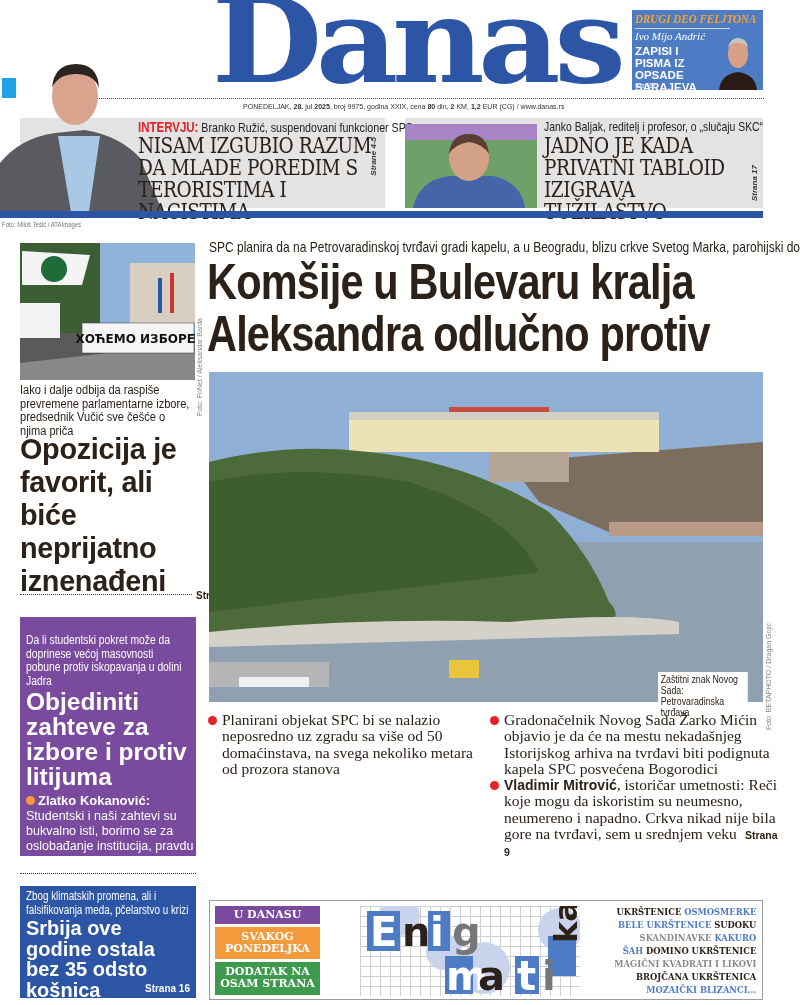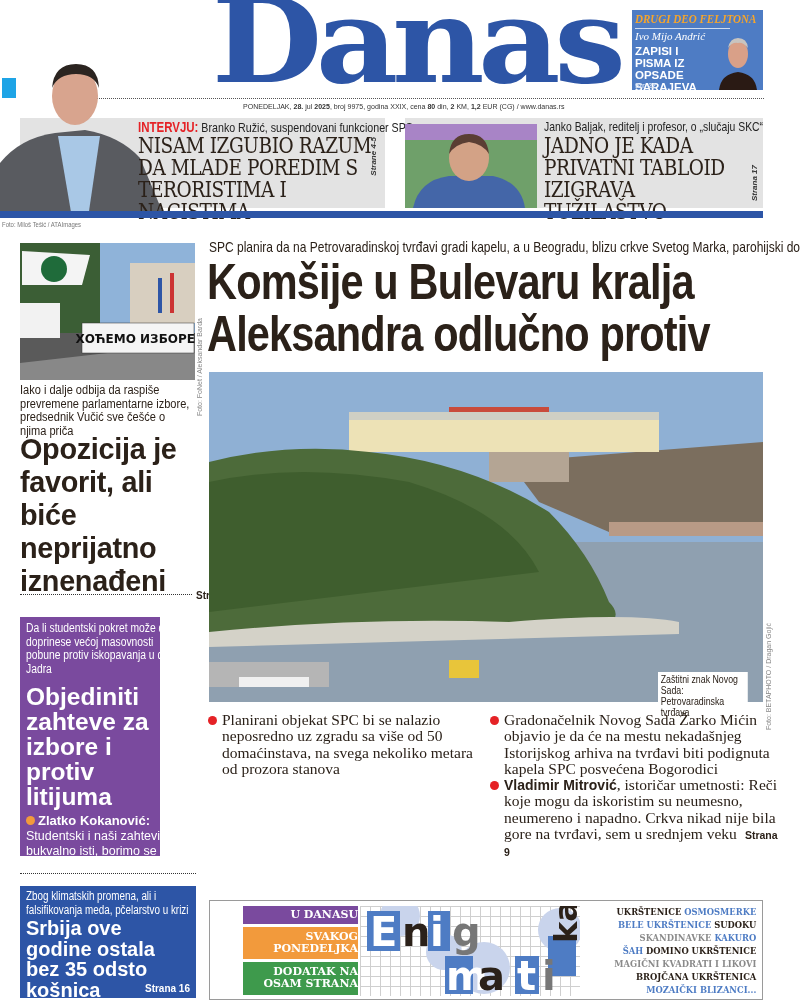--- a/index.html
+++ b/index.html
@@ -49,23 +49,23 @@
 
   
   .protest { position: absolute; left: 20px; top: 243px; width: 175px; height: 137px; overflow: hidden; }
   .credit2 { position: absolute; left: 196px; top: 318px; font-size: 7px; color: #888; writing-mode: vertical-rl; transform: rotate(180deg); white-space: nowrap; }
 
   .s1-kicker { position: absolute; left: 20px; top: 384px; width: 185px; font-size: 12px; line-height: 13.5px; color: #2b2119; transform: scaleX(0.92); transform-origin: left top; }
   .s1-head { position: absolute; left: 20px; top: 432px; width: 200px; font-weight: bold; font-size: 30px; line-height: 33px; color: #2b2119; letter-spacing: -0.3px; transform: scaleX(0.96); transform-origin: left top; }
   .s1-foot { position: absolute; left: 20px; top: 594px; width: 176px; border-top: 1px dotted #333; }
   .s1-page { position: absolute; left: 152px; top: 590px; background: #fff; padding-left: 3px; font-weight: bold; font-size: 10px; color: #2b2119; margin-left: 41px; }
 
-  .purple { position: absolute; left: 20px; top: 617px; width: 140px; height: 239px; background: #7a4a9e; color: #fff; padding: 5px 6px; }
+  .purple { position: absolute; left: 20px; top: 617px; width: 176px; height: 239px; background: #7a4a9e; color: #fff; padding: 17px 6px; }
   .purple .kicker { font-size: 12px; line-height: 13.5px; width: 190px; transform: scaleX(0.86); transform-origin: left top; }
-  .purple .head { font-weight: bold; font-size: 24.5px; line-height: 25px; margin-top: 8px; }
+  .purple .head { font-weight: bold; font-size: 24.5px; line-height: 25px; margin-top: 1px; }
   .purple .quote { margin-top: 4px; font-size: 12.5px; line-height: 15px; width: 170px; }
   .purple .quote b { font-size: 13px; text-align: center; }
   .dot-orange { display: inline-block; width: 9px; height: 9px; border-radius: 50%; background: #f29a3c; margin-right: 3px; vertical-align: 0; }
   .purple .page { font-weight: bold; font-size: 10px; }
 
   .sep-dots { position: absolute; left: 20px; top: 873px; width: 176px; border-top: 1px dotted #333; }
 
   .bluebox { position: absolute; left: 20px; top: 886px; width: 176px; height: 112px; background: #2d55a6; color: #fff; padding: 4px 6px; }
   .bluebox .kicker { font-size: 12px; line-height: 13.5px; width: 200px; transform: scaleX(0.82); transform-origin: left top; }
   .bluebox .head { font-weight: bold; font-size: 20px; line-height: 20.5px; margin-top: 1px; }
@@ -81,21 +81,21 @@
   .bullets { position: absolute; top: 712px; font-family: "Liberation Serif", serif; font-size: 15.5px; line-height: 16.3px; color: #2b2119; }
   .bullets.left { left: 208px; width: 280px; }
   .bullets.right { left: 490px; width: 290px; }
   .bullets p { position: relative; padding-left: 14px; }
   .bullets p .rdot { position: absolute; left: 0; top: 4px; width: 9px; height: 9px; border-radius: 50%; background: #e52226; }
   .bullets b { font-family: "Liberation Sans", sans-serif; font-weight: bold; font-size: 14px; }
   .bullets .page { font-family: "Liberation Sans", sans-serif; font-weight: bold; font-size: 10.5px; margin-left: 8px; }
 
   
   .enig { position: absolute; left: 209px; top: 900px; width: 554px; height: 100px; border: 1px solid #9a9a9a; background: #fff; }
-  .enig .btn { position: absolute; left: 5px; width: 115px; font-family: "DejaVu Serif", serif; font-weight: bold; color: #fff; text-align: right; font-size: 11px; line-height: 12px; margin-left: 28px; }
+  .enig .btn { position: absolute; left: 5px; width: 105px; font-family: "DejaVu Serif", serif; font-weight: bold; color: #fff; text-align: center; font-size: 11px; line-height: 12px; }
   .enig .b1 { top: 5px; height: 18px; background: #7a4a9e; padding-top: 3px; }
   .enig .b2 { top: 26px; height: 32px; background: #f29a3c; padding-top: 4px; }
   .enig .b3 { top: 61px; height: 33px; background: #3e9a4c; padding-top: 4px; }
   .enig .grid { position: absolute; left: 150px; top: 5px; width: 220px; height: 90px;
     background-image: linear-gradient(#cfcfcf 1px, transparent 1px), linear-gradient(90deg, #cfcfcf 1px, transparent 1px);
     background-size: 10px 10px; }
   .enig .list { position: absolute; right: 6px; top: 4px; text-align: right; font-family: "DejaVu Serif", serif; font-weight: bold; font-size: 9.5px; line-height: 13px; white-space: nowrap; transform: scaleX(0.88); transform-origin: right top; }
   .c-dark { color: #2b2119; } .c-blue { color: #4e7cc4; } .c-gray { color: #8a8a8a; }
 </style>
 </head>

